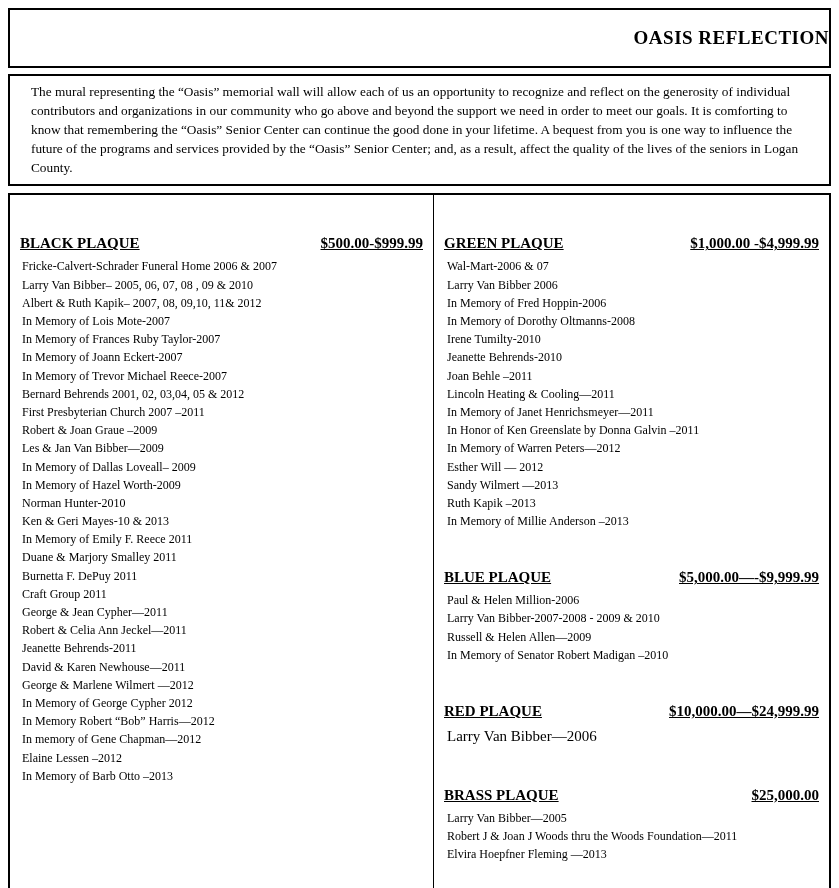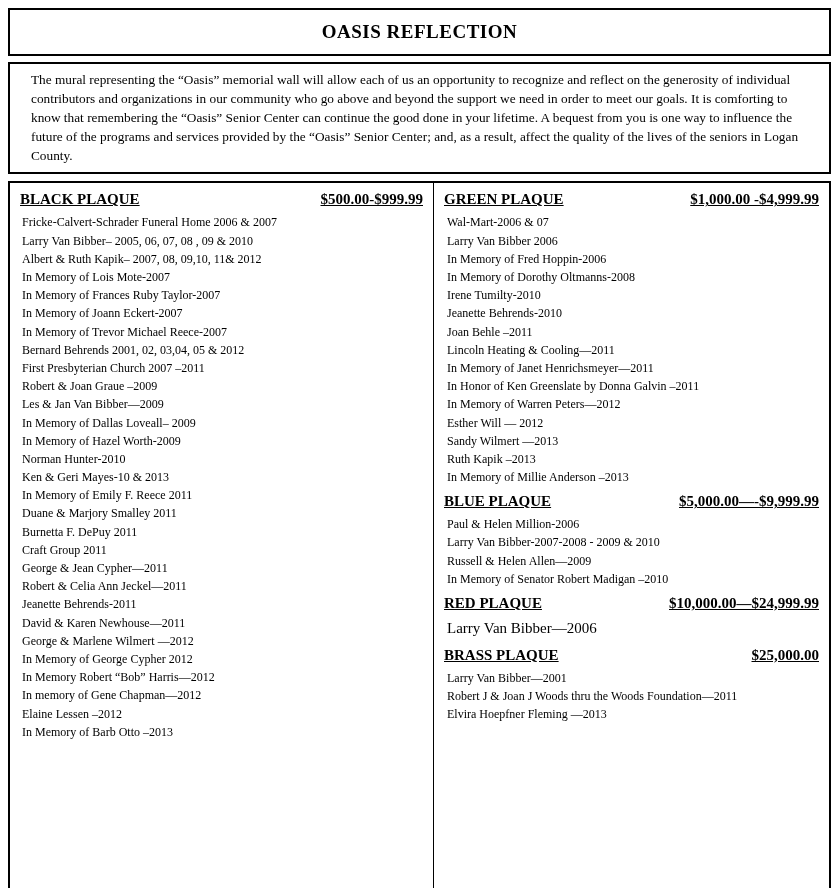--- a/index.html
+++ b/index.html
@@ -18,24 +18,24 @@
     width: 839px;
     height: 888px;
     box-sizing: border-box;
     padding: 6px 6px 4px 6px;
     position: relative;
   }
   
   .title-box {
     border: 2px solid #000;
     box-sizing: border-box;
-    height: 48px;
+    height: 60px;
     display: flex;
     align-items: center;
-    justify-content: center;
+    justify-content: flex-end;
     margin: 2px 2px 0 2px;
   }
   .title-text {
     font-weight: bold;
     font-size: 19px;
     letter-spacing: 0.5px;
   }
   
   .intro-box {
     border: 2px solid #000;
@@ -76,20 +76,21 @@
     text-decoration: underline;
     margin: 0 0 5px 0;
     white-space: nowrap;
   }
   .plaque-head .ph-name {
     margin-right: 6px;
   }
   .plaque-head .ph-range {
     margin-left: auto;
     padding-left: 8px;
+    margin-top: 32px;
   }
   .plaque-head.tight {
     margin-top: 7px;
   }
   .entry {
     font-size: 12px;
     line-height: 1.0;
     padding: 3.1px 0 3.1px 2px;
   }
   .entry.big {
@@ -194,20 +195,20 @@
       </div>
       <div>
         <div class="entry big">Larry Van Bibber—2006</div>
       </div>
 
       <div class="plaque-head tight">
         <span class="ph-name">BRASS PLAQUE</span>
         <span class="ph-range">$25,000.00</span>
       </div>
       <div>
-        <div class="entry">Larry Van Bibber—2001</div>
+        <div class="entry">Larry Van Bibber—2005</div>
         <div class="entry">Robert J &amp; Joan J Woods thru the Woods Foundation—2011</div>
         <div class="entry">Elvira Hoepfner Fleming —2013</div>
       </div>
 
     </div>
   </div>
 </div>
 
 </body></html>

